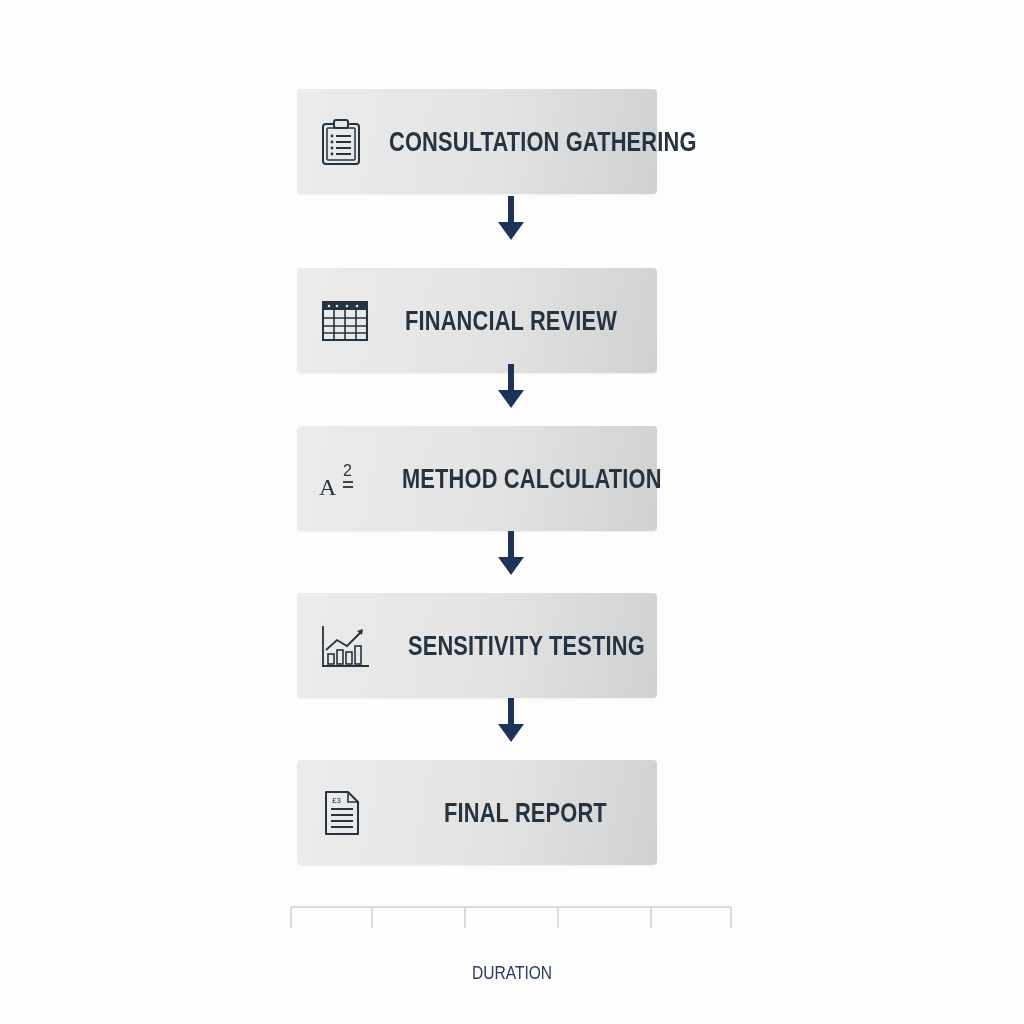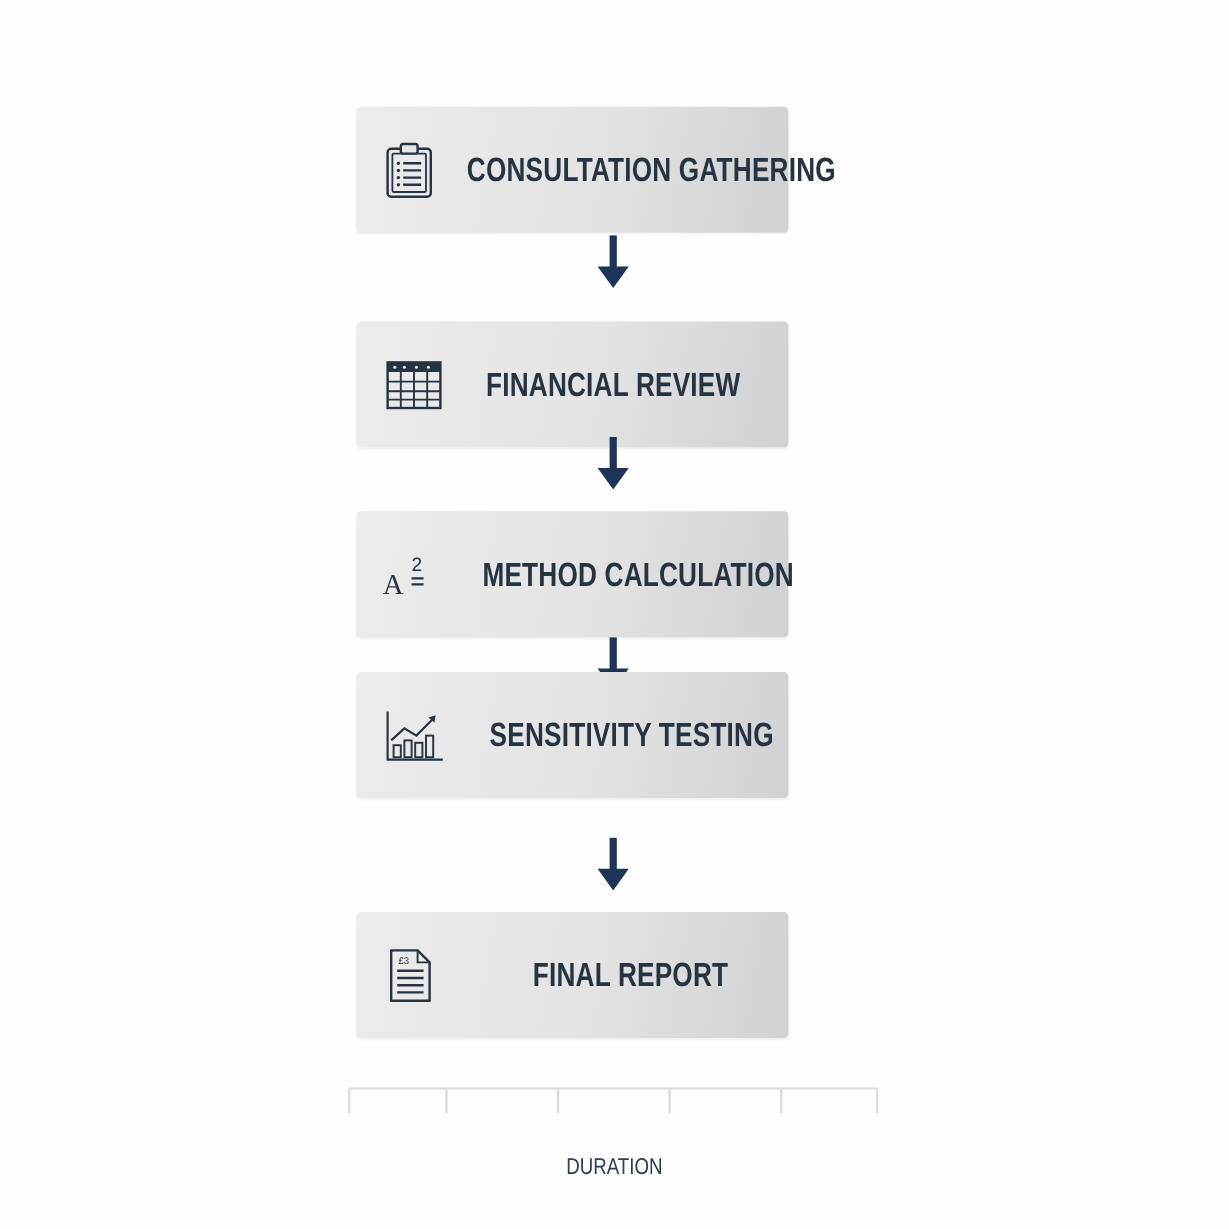--- a/index.html
+++ b/index.html
@@ -94,21 +94,21 @@
       <line x1="24" y1="28" x2="34" y2="28" stroke="#263340" stroke-width="1.8"></line>
     </svg>
     <div class="step-label" style="left:105px;">METHOD CALCULATION</div>
   </div>
 
   <svg class="arrow" style="top:531px;" viewBox="0 0 26 46">
     <rect x="10" y="0" width="6" height="30" fill="#1e3358"></rect>
     <polygon points="0,26 26,26 13,44" fill="#1e3358"></polygon>
   </svg>
 
-  <div class="step" style="top:560px;">
+  <div class="step" style="top:593px;">
     <svg class="step-icon" style="left:24px;" width="50" height="44" viewBox="0 0 50 44">
       <polyline points="2,2 2,42 48,42" fill="none" stroke="#263340" stroke-width="1.8"></polyline>
       <g fill="none" stroke="#263340" stroke-width="1.6">
         <rect x="7" y="30" width="6" height="10"></rect>
           <rect x="16" y="26" width="6" height="14"></rect>
         <rect x="25" y="28" width="6" height="12"></rect>
           <rect x="34" y="22" width="6" height="18"></rect>
       </g>
       <polyline points="5,26 16,16 26,22 40,8" fill="none" stroke="#263340" stroke-width="1.8"></polyline>
       <polygon points="36,7 42,5 41,11" fill="#263340"></polygon>

